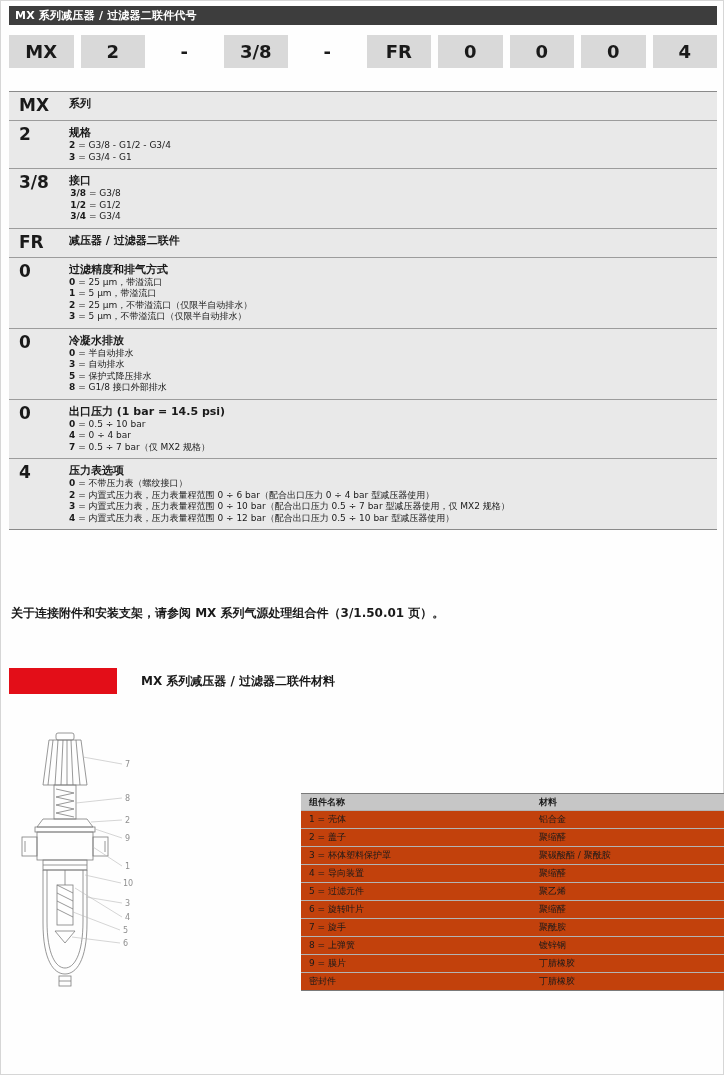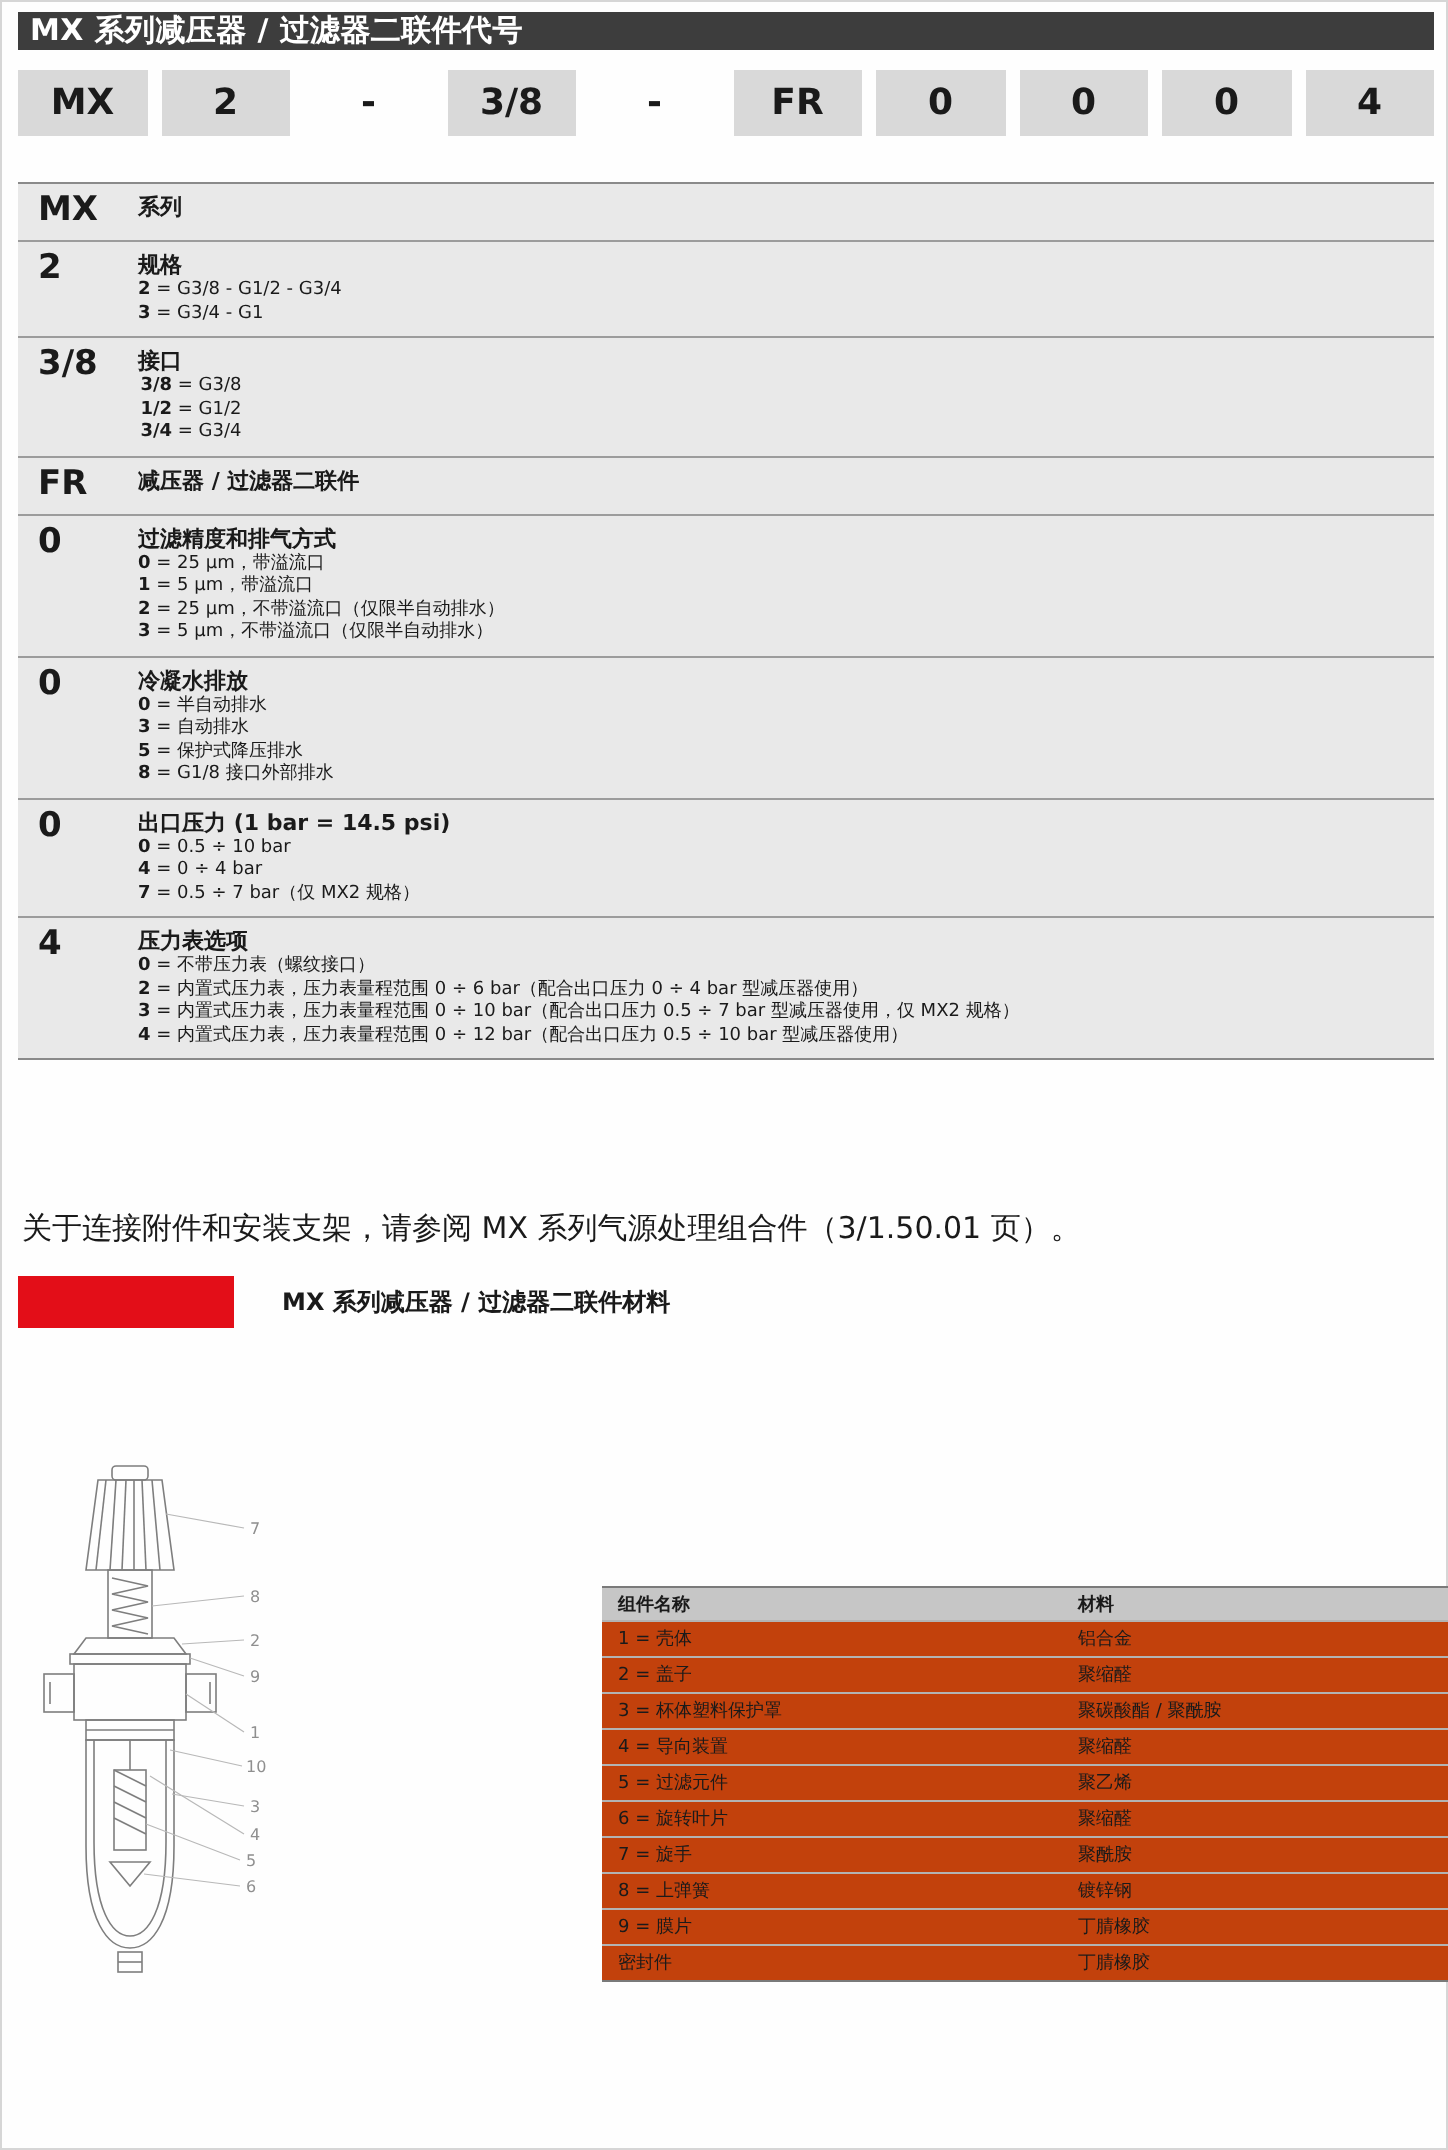--- a/index.html
+++ b/index.html
@@ -6,21 +6,21 @@
   html,body { width:724px; height:1075px; }
   body {
     font-family:"DejaVu Sans","Liberation Sans",sans-serif;
     background:#ffffff; color:#1a1a1a; position:relative; overflow:hidden;
   }
   .page { position:absolute; inset:0; background:#fefefe; border:1px solid #d6d6d6; }
 
   
   .topbar {
     position:absolute; left:8px; top:5px; width:708px; height:19px;
-    background:#3d3d3d; color:#ffffff; font-size:15px; font-weight:bold;
+    background:#3d3d3d; color:#ffffff; font-size:11px; font-weight:bold;
     line-height:19px; padding-left:6px; letter-spacing:0.2px;
   }
 
   
   .code-row { position:absolute; left:8px; top:34px; width:708px; height:33px; display:flex; gap:7px; }
   .code-cell {
     flex:1; background:#d9d9d9; display:flex; align-items:center; justify-content:center;
     font-size:18px; font-weight:bold;
   }
   .code-cell.sep { background:transparent; }
@@ -33,24 +33,24 @@
   .spec-row { display:flex; border-bottom:1px solid #9c9c9c; padding:3px 0 5px; }
   .spec-row:last-child { border-bottom:none; }
   .spec-code { width:60px; padding-left:10px; font-size:17px; font-weight:bold; line-height:20px; }
   .spec-body { flex:1; padding-top:3px; padding-right:10px; }
   .spec-title { font-size:11px; font-weight:bold; line-height:12px; margin-bottom:1px; }
   .spec-opt { font-size:9px; line-height:11.5px; }
   .spec-opt .k { font-weight:bold; }
   .align-keys .k { display:inline-block; min-width:17px; text-align:right; }
 
   
-  .note { position:absolute; left:10px; top:604px; width:700px; font-size:15px; }
-
-  
-  .mat-header { position:absolute; left:0; top:636px; width:724px; height:28px; }
+  .note { position:absolute; left:10px; top:604px; width:700px; font-size:12px;font-weight:bold; }
+
+  
+  .mat-header { position:absolute; left:0; top:666px; width:724px; height:28px; }
   .red-block { position:absolute; left:8px; top:1px; width:108px; height:26px; background:#e30e18; }
   .mat-title { position:absolute; left:140px; top:0; height:28px; line-height:28px; font-size:12px; font-weight:bold; }
 
   
   .drawing { position:absolute; left:8px; top:726px; width:190px; height:305px; }
   .drawing svg { display:block; }
   .callout-num { font-size:8px; fill:#8f8f8f; }
 
   
   .mat-table { position:absolute; left:300px; top:792px; width:470px; font-size:9px; border-bottom:1px solid #7a7a7a; }

